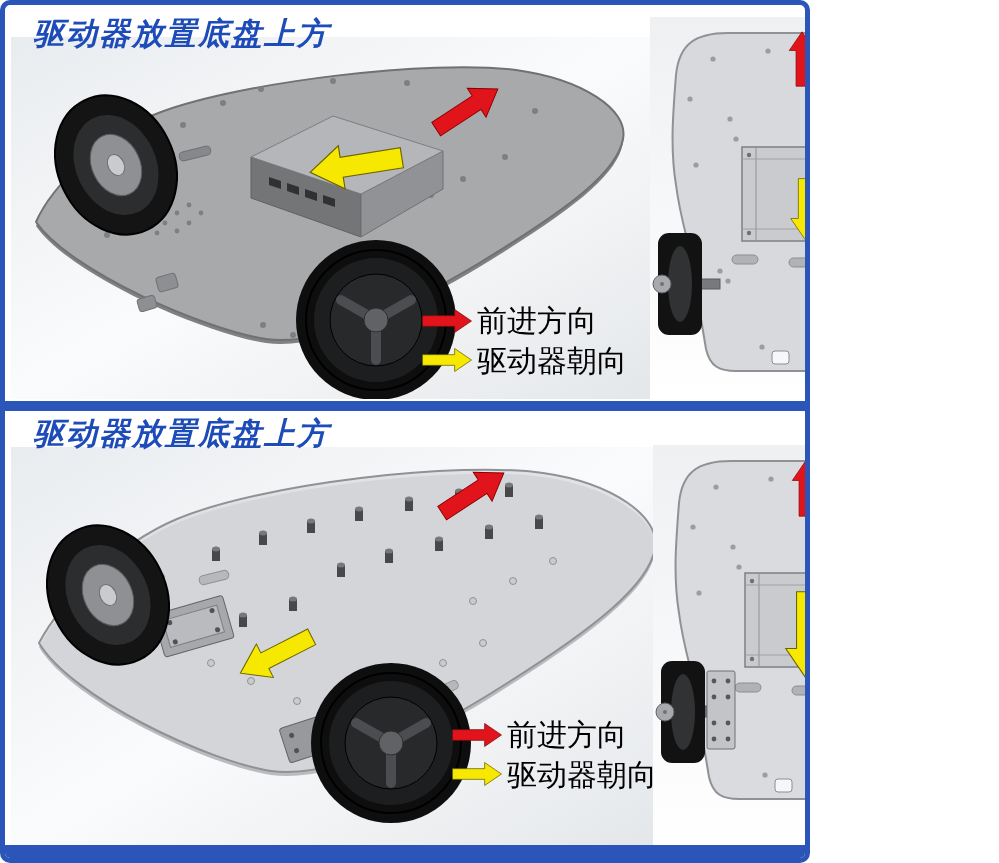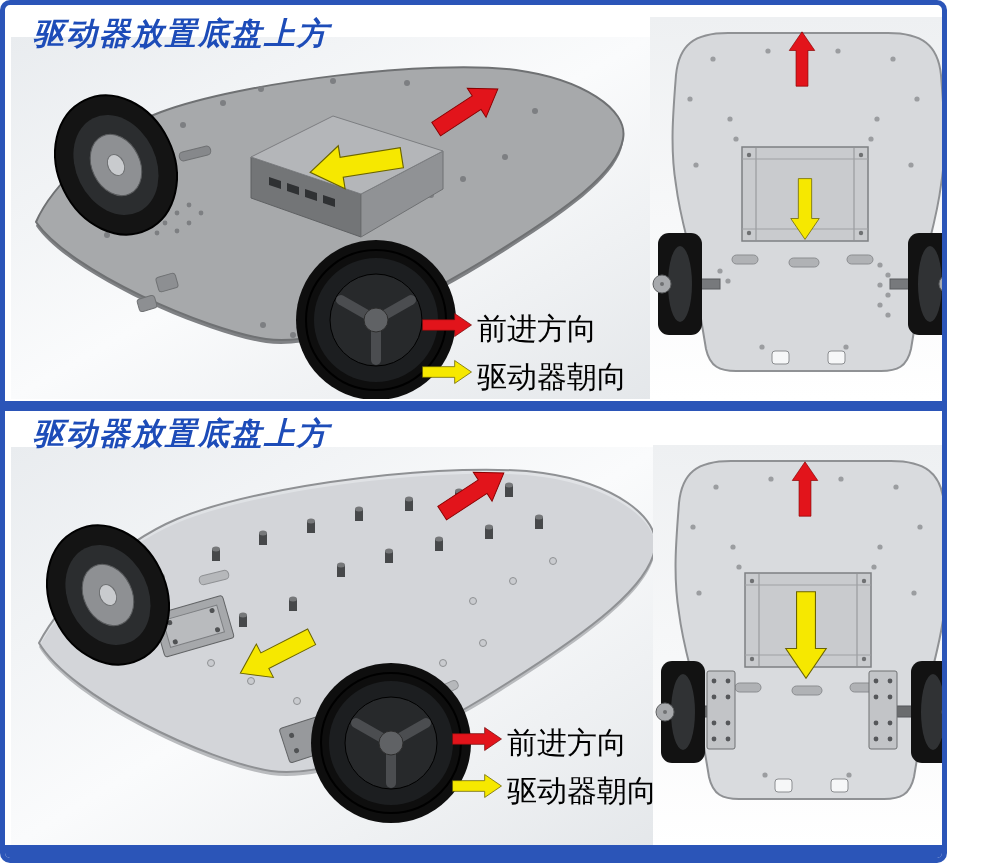--- a/index.html
+++ b/index.html
@@ -1,21 +1,21 @@
 <!DOCTYPE html>
 <html><head>
 <meta charset="utf-8">
 <style>
   * { margin:0; padding:0; box-sizing:border-box; }
   html,body { background:#ffffff; }
   body { font-family:"Liberation Serif", serif; }
 
   .page {
     position:relative;
-    width:947px; height:863px;
+    width:810px; height:863px;
     background:#ffffff;
     border:5px solid #2b55b8;
     border-radius:10px;
     overflow:hidden;
   }
 
   .divider { position:absolute; left:0; right:0; background:#2b55b8; z-index:6; }
   .divider.mid    { top:396px; height:10px; }
   .divider.bottom { bottom:0; height:13px; }
 
@@ -36,21 +36,21 @@
   #iso-bottom { left:6px;   top:442px; }
   #tv-bottom  { left:648px; top:440px; }
 
   .legend { position:absolute; display:flex; flex-direction:column; gap:8px; z-index:7; }
   .legend-top    { left:416px; top:300px; }
   .legend-bottom { left:446px; top:714px; }
   .legend-row { display:flex; align-items:center; gap:4px; }
   .legend-arrow { width:52px; height:28px; flex:0 0 auto; }
   .legend-label {
     font-family:Liberation Serif, serif;
-    font-size:30px; color:#000; line-height:1.05; white-space:nowrap;margin-top:8px;
+    font-size:30px; color:#000; line-height:1.05; white-space:nowrap;
   }
 </style>
 </head>
 <body>
 
 <svg width="0" height="0" style="position:absolute" aria-hidden="true">
   <defs>
     <path id="block-arrow" d="M -32 -7 L 10 -7 L 10 -15 L 32 0 L 10 15 L 10 7 L -32 7 Z"></path>
     <linearGradient id="bg-iso" x1="0" y1="0" x2="1" y2="1">
       <stop offset="0" stop-color="#e9ecef"></stop>

